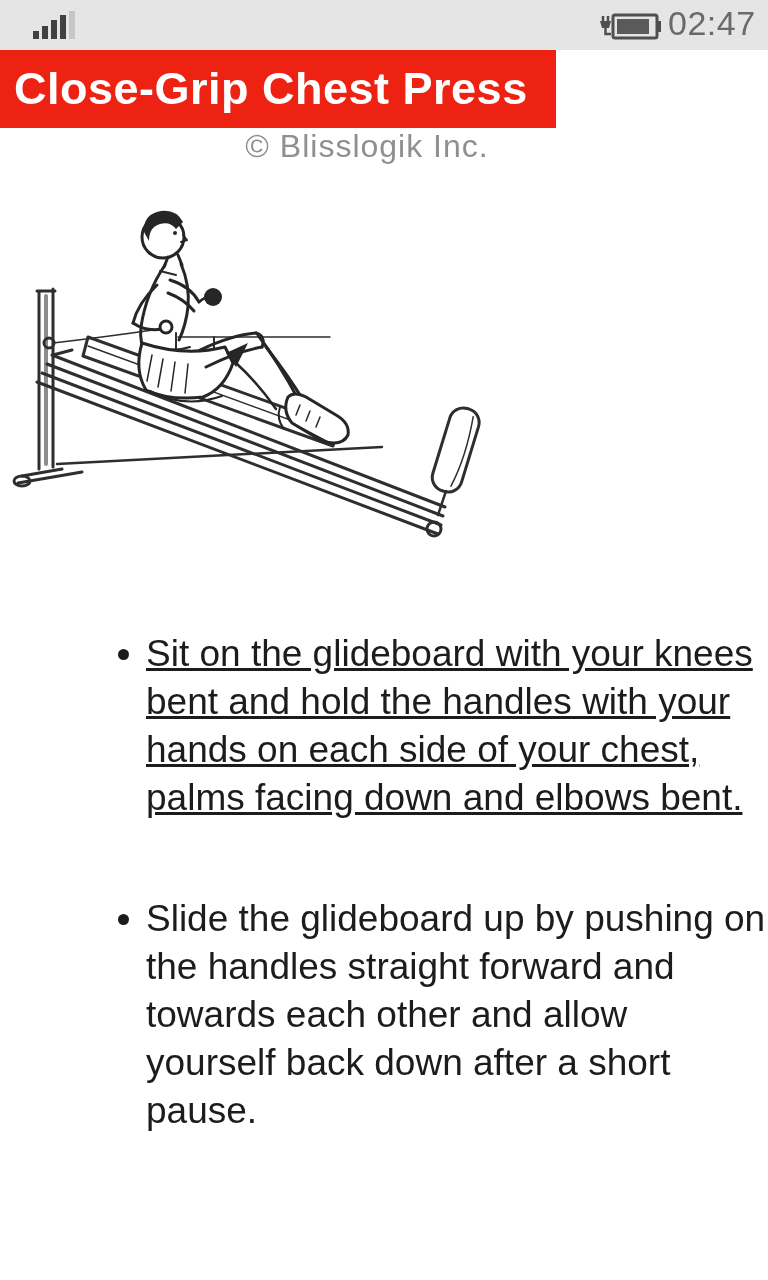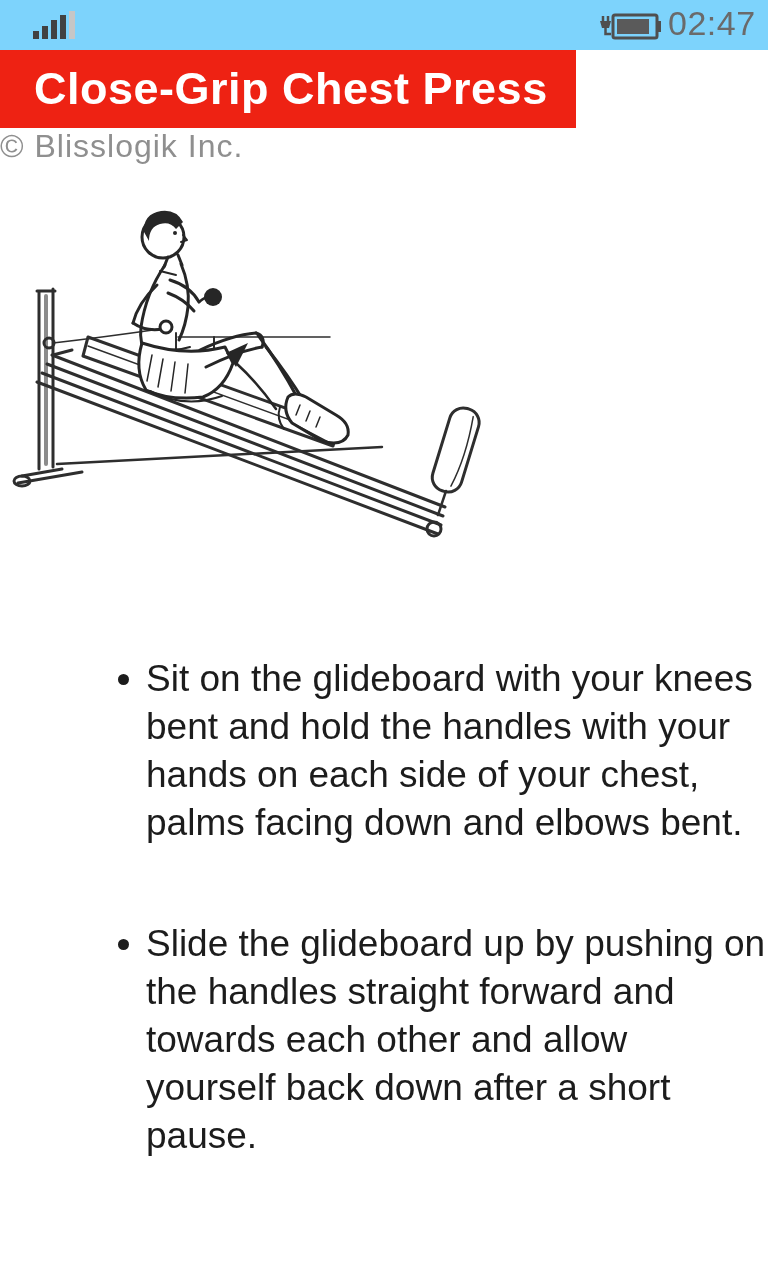--- a/index.html
+++ b/index.html
@@ -5,57 +5,57 @@
   html,body{margin:0;padding:0;}
   body{
     width:768px;height:1280px;
     background:#ffffff;
     font-family:"Liberation Sans", sans-serif;
     position:relative;overflow:hidden;
   }
   #screen{position:absolute;inset:0;width:768px;height:1280px;background:#fff;}
 
   
-  .statusbar{position:absolute;top:0;left:0;width:768px;height:50px;background:#7dd3fc;}
+  .statusbar{position:absolute;top:0;left:0;width:768px;height:50px;background:#e5e5e5;}
   .signal{position:absolute;left:33px;top:11px;width:46px;height:28px;display:flex;align-items:flex-end;gap:3px;}
   .signal .bar{width:6px;background:#414141;}
   .signal .bar.b1{height:8px;}
   .signal .bar.b2{height:13px;}
   .signal .bar.b3{height:19px;}
   .signal .bar.b4{height:24px;}
   .signal .bar.empty{height:28px;background:#c6c6c6;}
   .battery{position:absolute;left:597px;top:12px;width:66px;height:28px;}
   .clock{position:absolute;left:668px;top:4px;width:100px;height:42px;
     font-size:34px;color:#6a6a6a;font-weight:400;letter-spacing:0.5px;}
 
   
-  .banner{position:absolute;top:50px;left:0;width:556px;height:78px;background:#ee2213;padding-left:20px;}
+  .banner{position:absolute;top:50px;left:0;width:556px;height:78px;background:#ee2213;}
   .banner .title{
     display:block;padding-left:14px;line-height:78px;
     color:#ffffff;font-size:45px;font-weight:bold;letter-spacing:0.5px;
     white-space:nowrap;
   }
   .attribution{
-    position:absolute;top:128px;left:0;width:734px;text-align:left;
+    position:absolute;top:128px;left:0;width:734px;text-align:center;
     color:#8f8f8f;font-size:32px;font-weight:400;letter-spacing:1px;
   }
 
   
   .figure{position:absolute;top:185px;left:0;width:500px;height:370px;}
 
   
   .instructions{
     position:absolute;top:630px;left:0;width:768px;height:527px;
     overflow:hidden;color:#1c1c1c;
   }
   .item{position:relative;padding-left:146px;width:620px;
     font-size:37px;line-height:48px;}
   .item .dot{position:absolute;left:118px;top:19px;width:11px;height:11px;
     border-radius:50%;background:#1c1c1c;}
-  .item.i1{margin-top:25px;}
+  .item.i1{text-decoration:underline;}
   .item.i2{margin-top:73px;}
 </style>
 </head>
 <body>
 
 <div id="screen">
 
   <div class="statusbar">
     <div class="signal">
       <div class="bar b1"></div>

